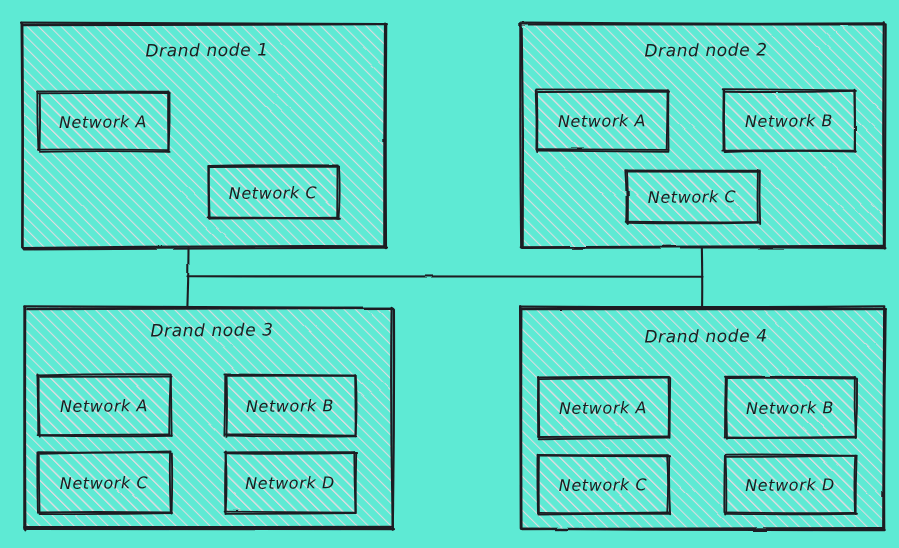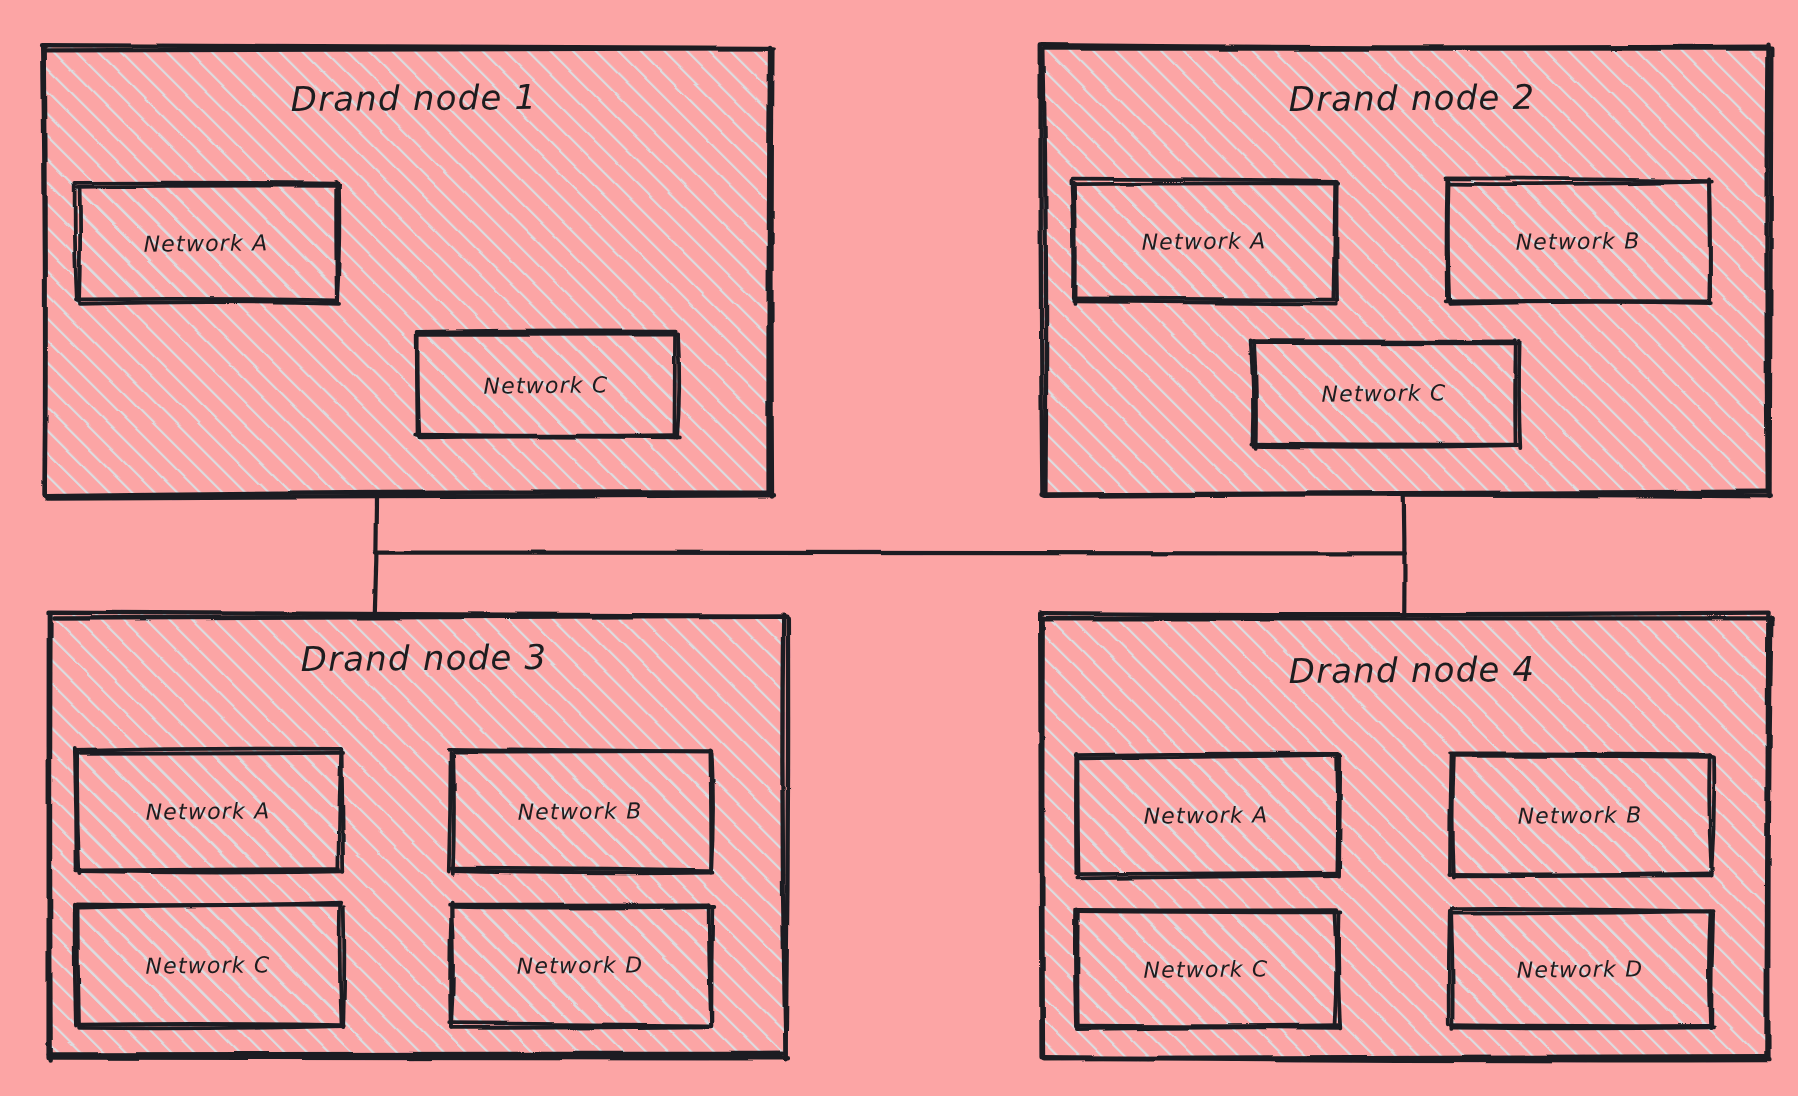--- a/index.html
+++ b/index.html
@@ -4,21 +4,21 @@
 <style>
   html, body {
     margin: 0;
     padding: 0;
     background: #ffffff;
   }
   #canvas {
     position: relative;
     width: 899px;
     height: 548px;
-    background: #fca5a5;
+    background: #5eead4;
     overflow: hidden;
     font-family: "DejaVu Sans", sans-serif;
   }
   #sketch {
     position: absolute;
     left: 0;
     top: 0;
     width: 899px;
     height: 548px;
   }
@@ -31,21 +31,21 @@
     white-space: nowrap;
     pointer-events: none;
     letter-spacing: 0.6px;
   }
   .node-title {
     font-size: 17px;
     font-weight: 400;
     transform: translate(-50%, -50%) rotate(-0.5deg);
   }
   .net-label {
-    font-size: 11px;
+    font-size: 16px;
     font-weight: 400;
     transform: translate(-50%, -50%) rotate(-0.6deg);
   }
 </style>
 </head>
 <body>
 
 <div id="canvas">
   <svg id="sketch" viewBox="0 0 899 548">
     <defs>

